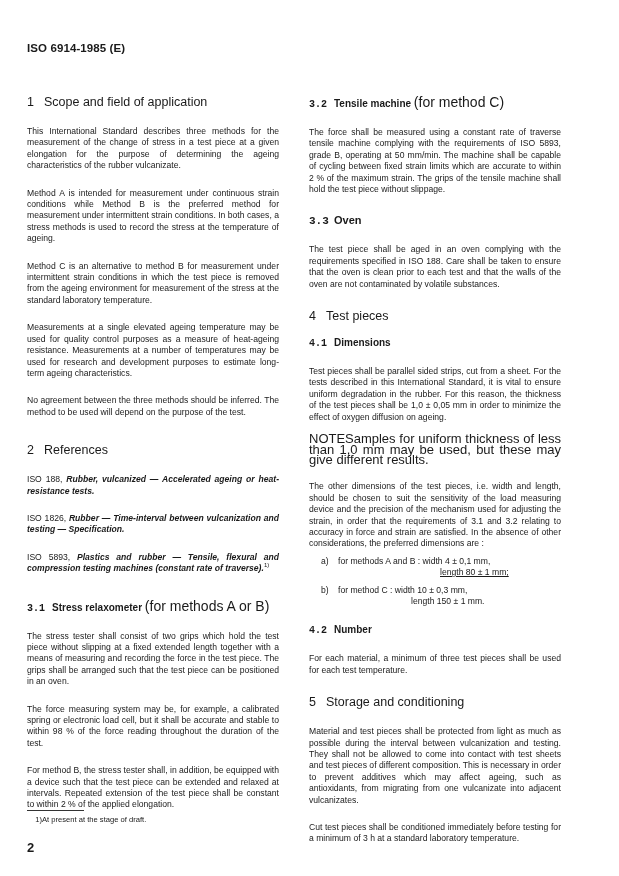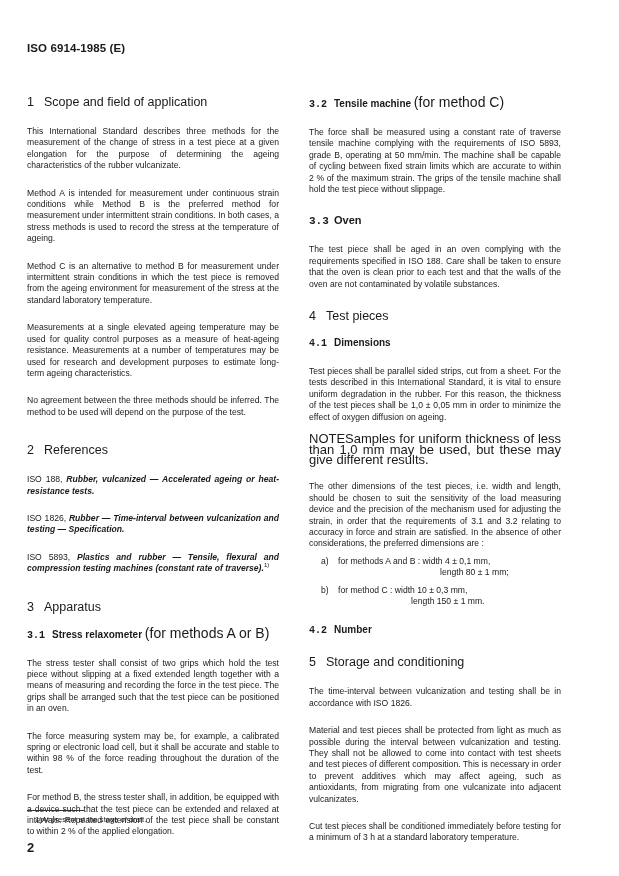--- a/index.html
+++ b/index.html
@@ -27,21 +27,21 @@
   p {
     margin: 16px 0 11px 0; font-size: 8.6px; line-height: 11.4px; text-align: justify;
   }
   .ital { font-style: italic; font-weight: bold; }
   sup { font-size: 6px; vertical-align: super; line-height: 0; }
   .note { font-size: 13px; line-height: 10.4px; margin-bottom: 11px; text-align: justify; }
   .note .lbl { display: inline-block; width: 36px; }
   .dims { font-size: 8.6px; line-height: 11.4px; margin: 0 0 8px 12px; }
   .dims .row { display: flex; }
   .dims .key { width: 17px; }
-  .indent-a { padding-left: 119px; }
+  .indent-a { padding-left: 119px; text-decoration: underline; }
   .indent-b { padding-left: 90px; }
   .gap-s { height: 8px; }
   .gap-m { height: 14px; }
   .fn-rule {
     position: absolute; left: 27px; top: 810px; width: 57px;
     border-top: 1px solid #333;
   }
   .footnote {
     position: absolute; left: 27px; top: 815px; font-size: 7.6px; line-height: 10px; text-align: right;
   }
@@ -68,23 +68,20 @@
   <div class="gap-m"></div>
 
   <h2>
     <span class="num">2</span><span>References</span>
   </h2>
   <p><span>ISO 188,</span> <span class="ital">Rubber, vulcanized — Accelerated ageing or heat-resistance tests.</span></p>
   <p><span>ISO 1826,</span> <span class="ital">Rubber — Time-interval between vulcanization and testing — Specification.</span></p>
   <p><span>ISO 5893,</span> <span class="ital">Plastics and rubber — Tensile, flexural and compression testing machines (constant rate of traverse).</span><sup>1)</sup></p>
   <div class="gap-m"></div>
 
-  <h2>
-    <span class="num">3</span><span>Apparatus</span>
-  </h2>
   <h3>
     <span class="num">3.1</span><span>Stress relaxometer</span> <span class="sub">(for methods A or B)</span>
   </h3>
   <p>The stress tester shall consist of two grips which hold the test piece without slipping at a fixed extended length together with a means of measuring and recording the force in the test piece. The grips shall be arranged such that the test piece can be positioned in an oven.</p>
   <p>The force measuring system may be, for example, a calibrated spring or electronic load cell, but it shall be accurate and stable to within 98 % of the force reading throughout the duration of the test.</p>
   <p>For method B, the stress tester shall, in addition, be equipped with a device such that the test piece can be extended and relaxed at intervals. Repeated extension of the test piece shall be constant to within 2 % of the applied elongation.</p>
 </div>
 
 <div class="col right">
 
@@ -122,26 +119,26 @@
       <span class="key">b)</span>
       <span>for method C : width 10 ± 0,3 mm,</span>
     </div>
     <div class="indent-b">length 150 ± 1 mm.</div>
   </div>
   <div style="height:8px;"></div>
 
   <h3>
     <span class="num">4.2</span><span>Number</span>
   </h3>
+  <p>For each material, a minimum of three test pieces shall be used for each test temperature.</p>
   <div class="gap-s"></div>
 
   <h2>
     <span class="num">5</span><span>Storage and conditioning</span>
   </h2>
-  <p>The time-interval between vulcanization and testing shall be in accordance with ISO 1826.</p>
   <p>Material and test pieces shall be protected from light as much as possible during the interval between vulcanization and testing. They shall not be allowed to come into contact with test sheets and test pieces of different composition. This is necessary in order to prevent additives which may affect ageing, such as antioxidants, from migrating from one vulcanizate into adjacent vulcanizates.</p>
   <p>Cut test pieces shall be conditioned immediately before testing for a minimum of 3 h at a standard laboratory temperature.</p>
 </div>
 
 <div class="fn-rule"></div>
 <div class="footnote">
   <span class="mark">1)</span><span>At present at the stage of draft.</span>
 </div>
 <div class="pagenum">2</div>
 

